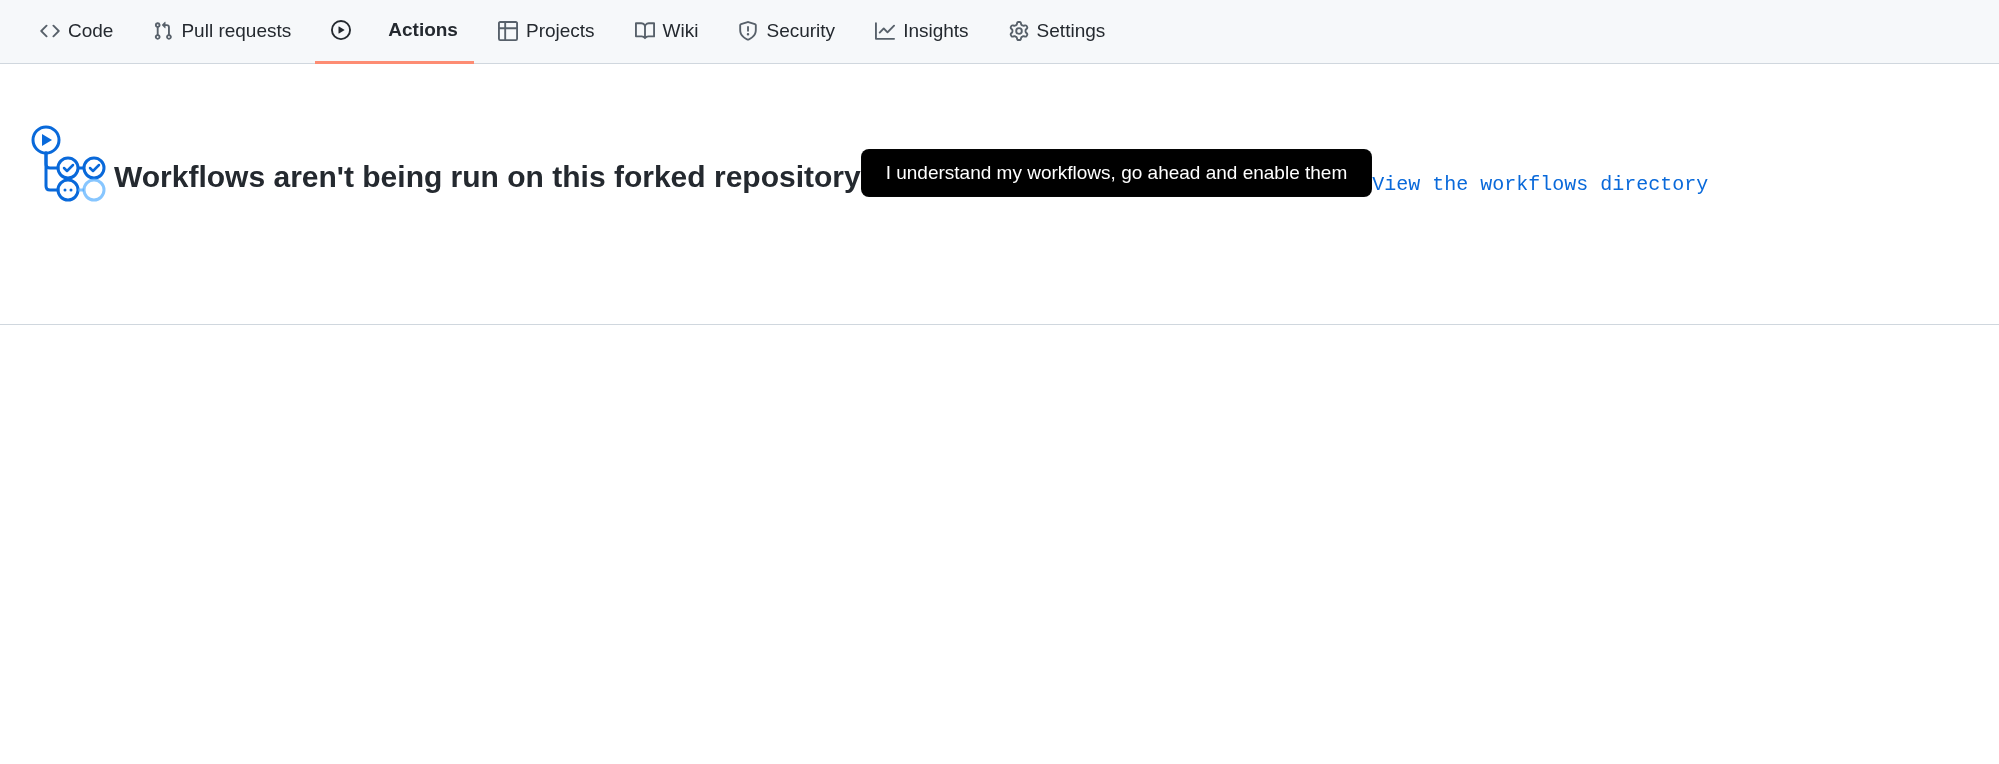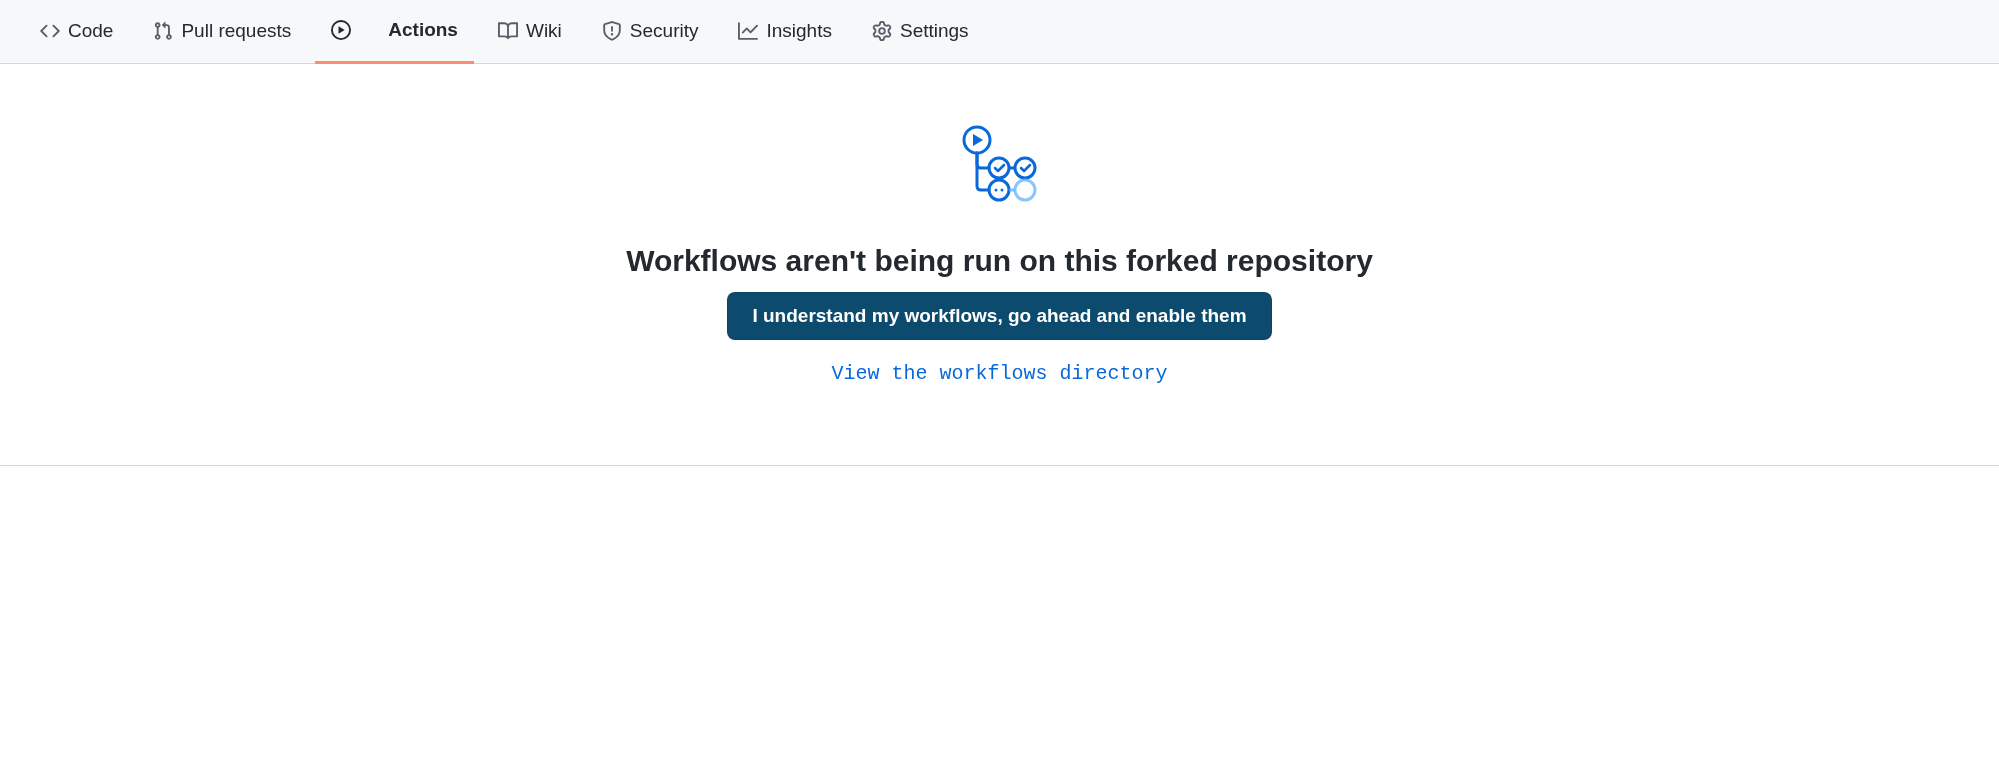--- a/index.html
+++ b/index.html
@@ -37,21 +37,20 @@
     }
     .nav-tab .icon {
       display: inline-flex;
       color: #57606a;
     }
     .nav-tab.active .icon { color: #24292f; }
     .nav-tab svg { width: 20px; height: 20px; }
     
     .main-content {
       display: flex;
-      flex-direction: column;
       align-items: center;
       padding: 60px 24px 80px;
       text-align: center;
     }
     .workflow-illustration {
       margin-bottom: 36px;
     }
     .heading {
       font-size: 30px;
       font-weight: 600;
@@ -59,27 +58,27 @@
       margin-bottom: 14px;
     }
     .description {
       font-size: 20px;
       color: #57606a;
       max-width: 960px;
       line-height: 1.55;
       margin-bottom: 38px;
     }
     .btn-primary {
-      background: #0c4a6e;
+      background: #000000;
       color: #ffffff;
       border: 1px solid rgba(27,31,36,0.15);
       border-radius: 8px;
       padding: 12px 24px;
       font-size: 19px;
-      font-weight: 700;
+      font-weight: 400;
       cursor: pointer;
       margin-bottom: 22px;
     }
     .link-secondary {
       color: #0969da;
       font-size: 20px;
       text-decoration: none;
       cursor: pointer;
       font-family: Liberation Mono, monospace;
     }
@@ -112,20 +111,28 @@
 
   <div class="nav-tab active">
     <span class="icon">
       <svg viewBox="0 0 16 16" fill="currentColor">
           <path d="M8 0a8 8 0 1 1 0 16A8 8 0 0 1 8 0ZM1.5 8a6.5 6.5 0 1 0 13 0 6.5 6.5 0 0 0-13 0Zm4.879-2.773 4.264 2.559a.25.25 0 0 1 0 .428l-4.264 2.559A.25.25 0 0 1 6 10.559V5.442a.25.25 0 0 1 .379-.215Z"></path>
         </svg>
     </span>
     <span>Actions</span>
   </div>
 
+  <div class="nav-tab">
+    <span class="icon">
+      <svg viewBox="0 0 16 16" fill="currentColor">
+          <path d="M0 1.75C0 .784.784 0 1.75 0h12.5C15.216 0 16 .784 16 1.75v12.5A1.75 1.75 0 0 1 14.25 16H1.75A1.75 1.75 0 0 1 0 14.25ZM6.5 6.5v8h7.75a.25.25 0 0 0 .25-.25V6.5Zm8-1.5V1.75a.25.25 0 0 0-.25-.25H6.5V5Zm-13 1.5v7.75c0 .138.112.25.25.25H5v-8ZM5 5V1.5H1.75a.25.25 0 0 0-.25.25V5Z"></path>
+        </svg>
+    </span>
+    <span>Projects</span>
+  </div>
 
   <div class="nav-tab">
     <span class="icon">
       <svg viewBox="0 0 16 16" fill="currentColor">
           <path d="M0 1.75A.75.75 0 0 1 .75 1h4.253c1.227 0 2.317.59 3 1.501A3.743 3.743 0 0 1 11.006 1h4.245a.75.75 0 0 1 .75.75v10.5a.75.75 0 0 1-.75.75h-4.507a2.25 2.25 0 0 0-1.591.659l-.622.621a.75.75 0 0 1-1.06 0l-.622-.621A2.25 2.25 0 0 0 5.258 13H.75a.75.75 0 0 1-.75-.75Zm7.251 10.324.004-5.073-.002-2.253A2.25 2.25 0 0 0 5.003 2.5H1.5v9h3.757a3.75 3.75 0 0 1 1.994.574ZM8.755 4.75l-.004 7.322a3.752 3.752 0 0 1 1.992-.572H14.5v-9h-3.495a2.25 2.25 0 0 0-2.25 2.25Z"></path>
         </svg>
     </span>
     <span>Wiki</span>
   </div>
 

